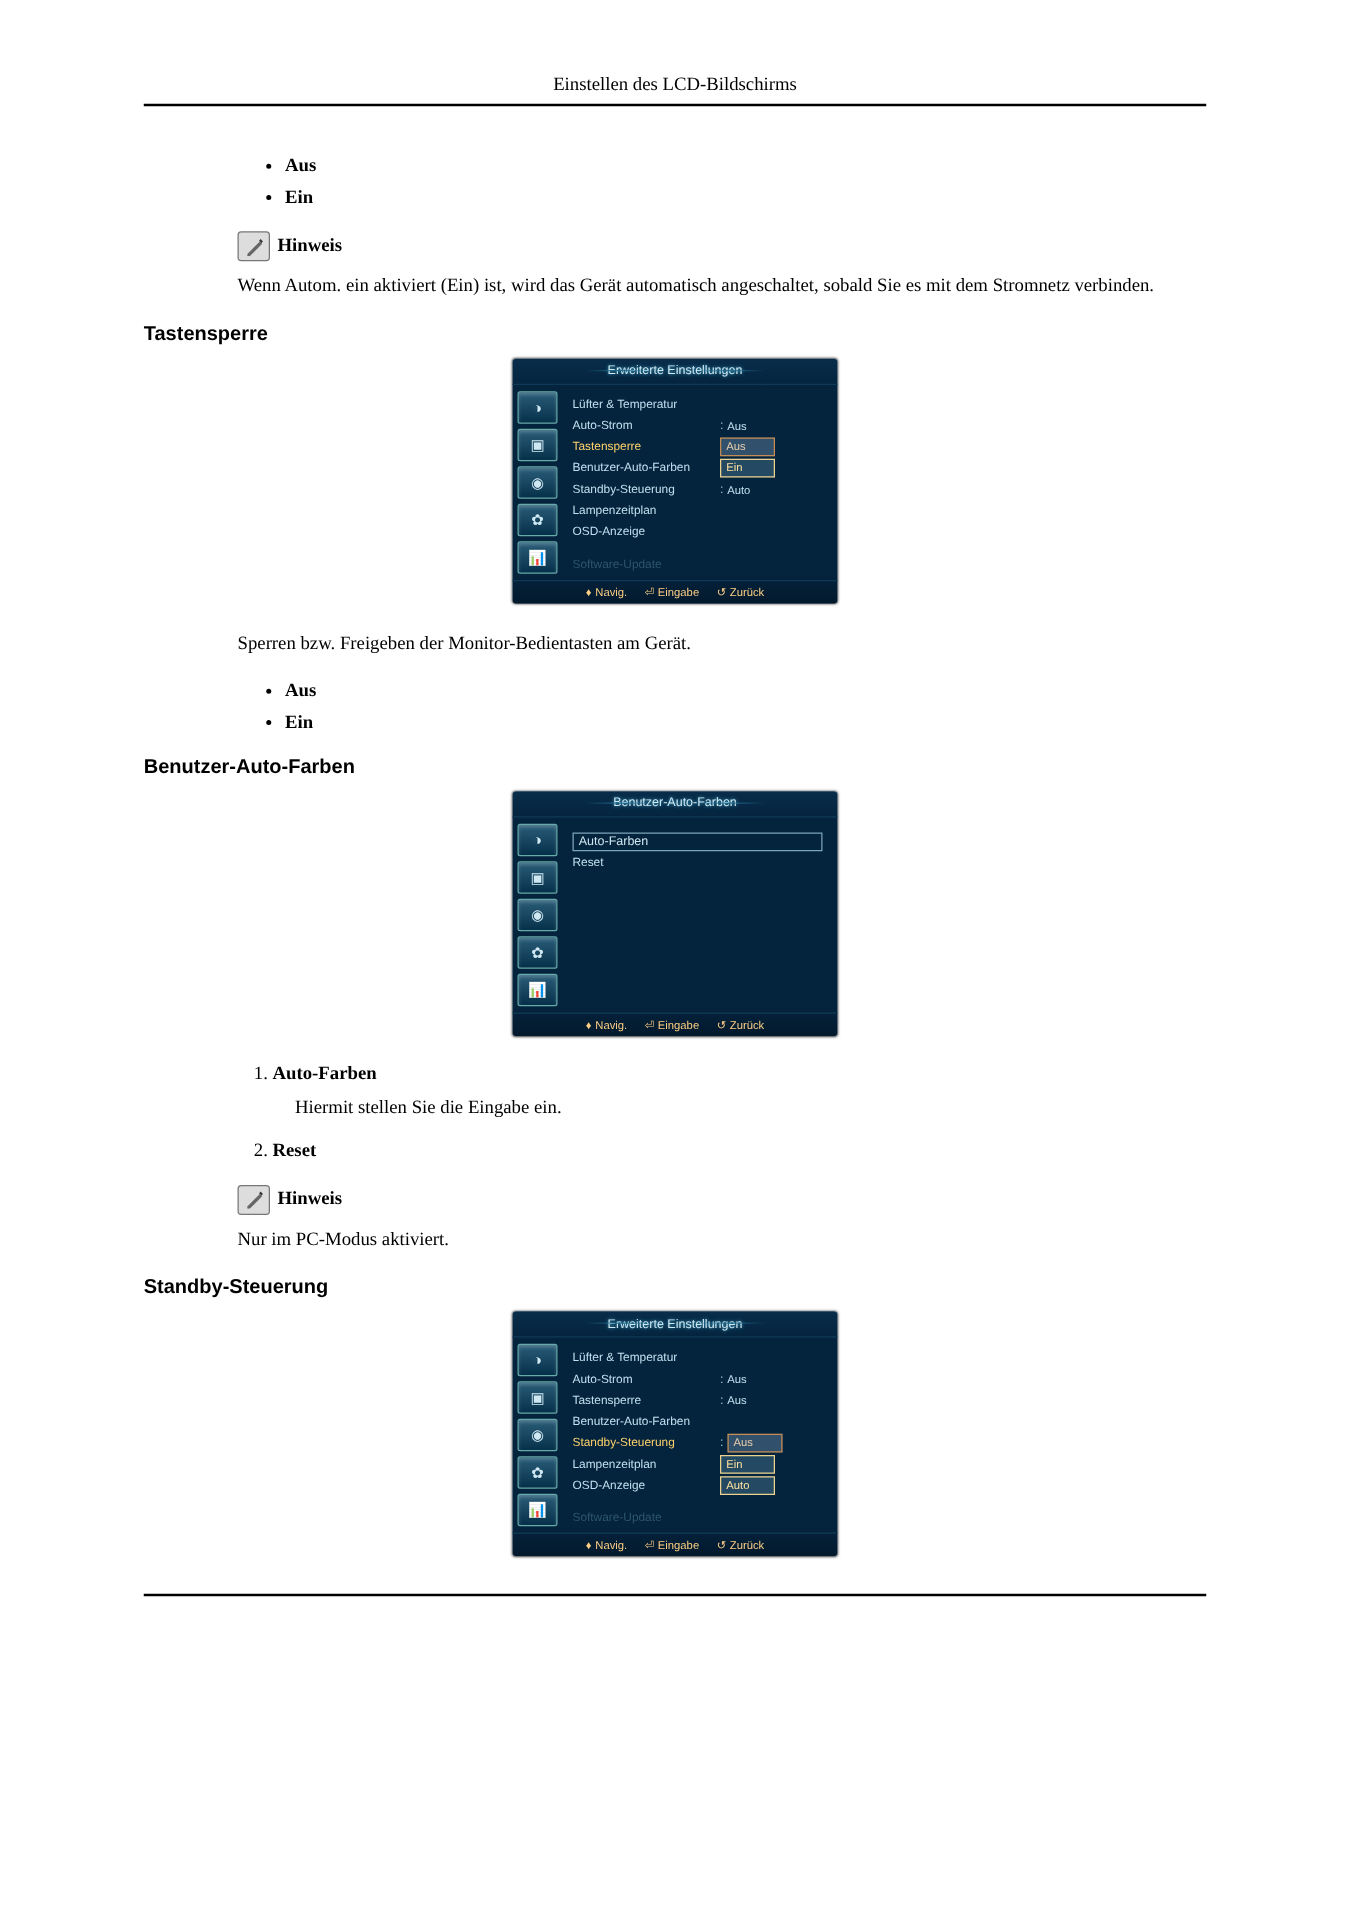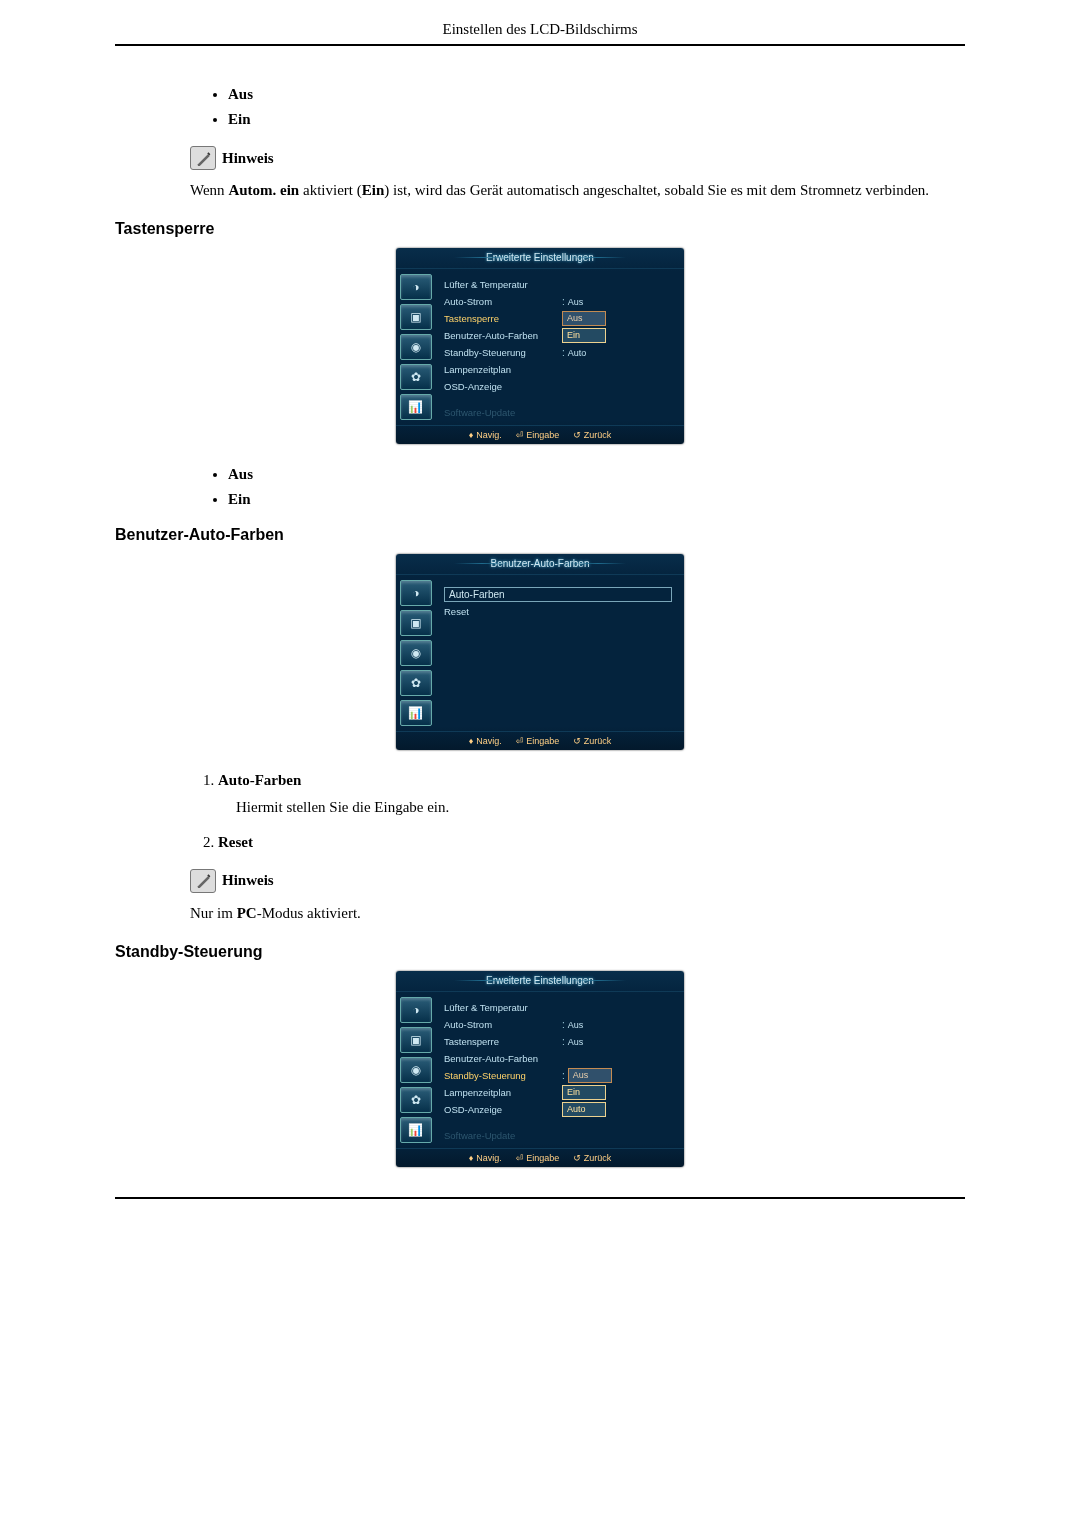--- a/index.html
+++ b/index.html
@@ -6,21 +6,21 @@
     margin: 0;
     padding: 0;
     font-family: "Times New Roman", Times, serif;
     font-size: 15px;
     color: #000;
     background: #fff;
   }
   .page {
     width: 1080px;
     margin: 0 auto;
-    padding: 21px 115px 60px 115px;
+    padding: 60px 115px 60px 115px;
     box-sizing: border-box;
   }
   .header-title {
     text-align: center;
     font-size: 15px;
     margin-bottom: 6px;
   }
   .hr-thick {
     border: none;
     border-top: 2px solid #000;
@@ -68,30 +68,30 @@
     font-weight: bold;
     font-size: 15px;
     position: relative;
     top: 0;
   }
   .paragraph {
     margin: 8px 0 18px 0;
     line-height: 1.45;
     font-size: 15px;
   }
-  .paragraph .b { font-weight: bold; margin-top: 16px; }
+  .paragraph .b { font-weight: normal; margin-top: 16px; }
   .section-heading {
     font-family: Arial, Helvetica, sans-serif;
     font-weight: bold;
     font-size: 16px;
     margin: 14px 0 10px 0;
   }
   
   .osd {
-    width: 288px;
+    width: 260px;
     margin: 10px auto 22px auto;
     background: #0a2b47;
     background: linear-gradient(#082d4a,#04233d 12%,#04233d 88%,#03192c);
     border-radius: 3px;
     box-shadow: 0 0 2px #333;
     font-family: Arial, sans-serif;
     font-size: 10px;
     color: #bfe0ef;
     position: relative;
   }
@@ -272,20 +272,21 @@
           <span>Eingabe</span>
         </span>
       <span>
           <span class="ic">↺</span>
           <span>Zurück</span>
         </span>
     </div>
   </div>
 
   <div class="content">
+    <p class="paragraph">Sperren bzw. Freigeben der Monitor-Bedientasten am Gerät.</p>
     <ul class="bullet-list">
       <li>Aus</li>
       <li>Ein</li>
     </ul>
   </div>
 
   <div class="section-heading">Benutzer-Auto-Farben</div>
 
   <div class="osd">
     <div class="osd-title">Benutzer-Auto-Farben</div>

